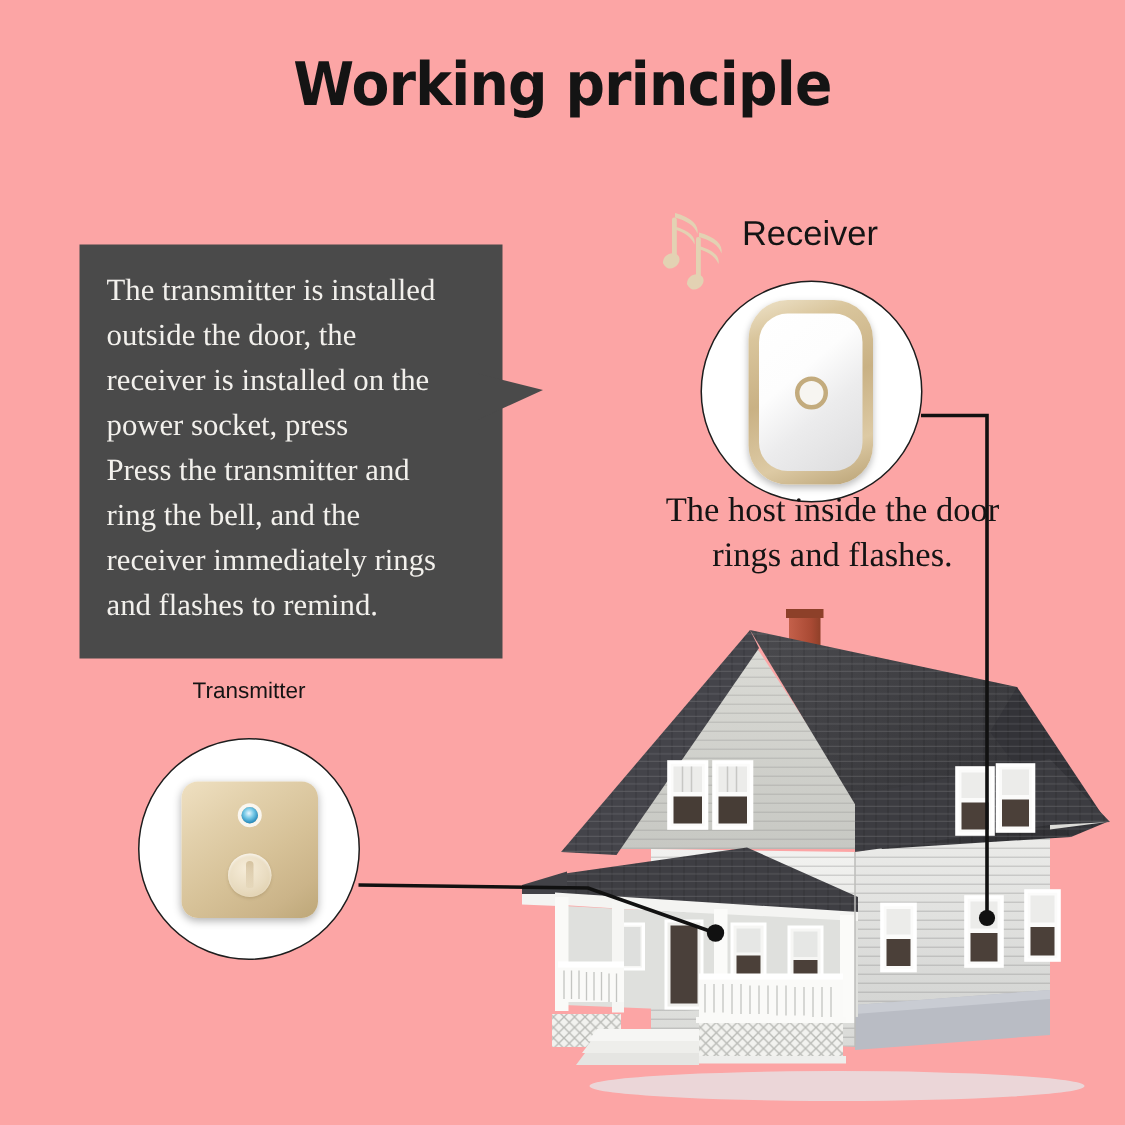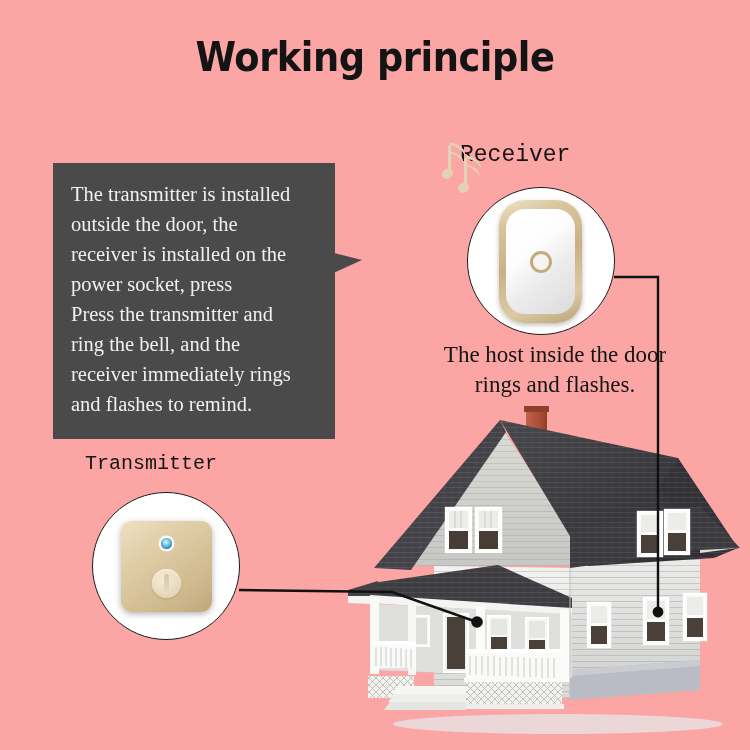--- a/index.html
+++ b/index.html
@@ -161,35 +161,35 @@
     width: 5px;
     height: 18px;
     margin-left: -2.5px;
     border-radius: 3px 3px 2px 2px;
     background: linear-gradient(180deg, rgba(190,165,120,0.55), rgba(205,185,145,0.15));
   }
 
   
   .lbl {
     position: absolute;
-    font-family: Liberation Mono, monospace;
+    font-family: Liberation Sans, sans-serif;
     color: #141414;
-    text-align: left;
+    text-align: center;
   }
   .lbl-receiver { left: 460px; top: 142px; width: 160px; font-size: 23px; }
-  .lbl-transmitter { left: 85px; top: 452px; width: 162px; font-size: 20px; }
+  .lbl-transmitter { left: 85px; top: 452px; width: 162px; font-size: 15px; }
   .cap {
     position: absolute;
     font-family: "Liberation Serif", "DejaVu Serif", serif;
     color: #141414;
     text-align: center;
     line-height: 30px;
     white-space: pre-line;
   }
-  .cap-receiver { left: 410px; top: 340px; width: 290px; font-size: 23px; }
+  .cap-receiver { left: 410px; top: 325px; width: 290px; font-size: 23px; }
   .cap-transmitter { left: 28px; top: 650px; width: 300px; font-size: 23px; }
 
   
   .connector { position: absolute; left: 0; top: 0; width: 750px; height: 750px; pointer-events: none; }
 
   
   .house-wrap { position: absolute; left: 348px; top: 398px; width: 402px; height: 340px; }
   .house-svg { display: block; width: 402px; height: 340px; }
 </style>
 </head>

